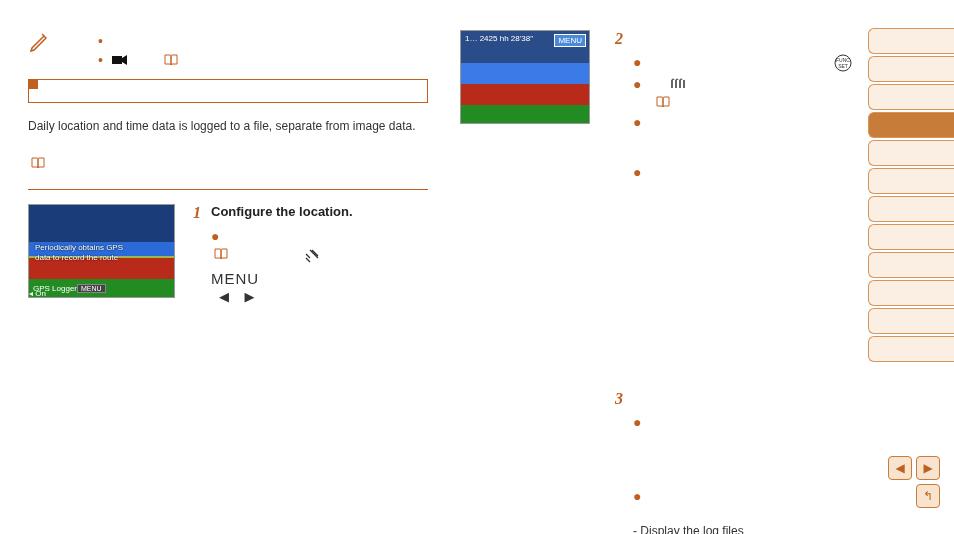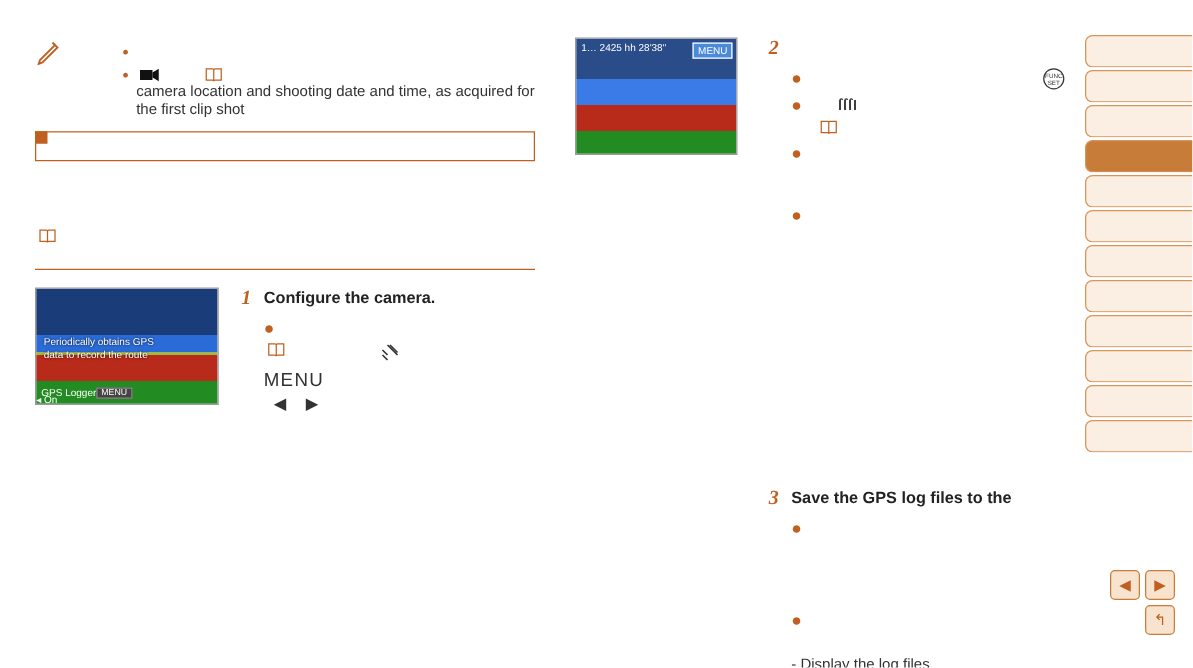--- a/index.html
+++ b/index.html
@@ -68,30 +68,29 @@
                   <polygon points="10,4 15,1 15,11 10,8" fill="#111"></polygon>
                 </svg>
           </span>
           &nbsp;&nbsp;&nbsp;&nbsp;&nbsp;&nbsp;&nbsp;
           <span class="iconbox">
             <svg width="14" height="12" viewBox="0 0 14 12">
                   <path d="M1 1h5c1 0 1 1 1 1v9s0-1-1-1H1V1zm12 0H8c-1 0-1 1-1 1v9s0-1 1-1h5V1z" fill="none" stroke="#c06020" stroke-width="1"></path>
                 </svg>
           </span>
           <br>
-          <span>camera location and shooting date and time, as acquired for the first clip shot</span>
         </span>
       </div>
     </div>
   </div>
 
   <div class="sep-box"></div>
 
   <div class="bodytext">
-    <br>
+    <span>Daily location and time data is logged to a file, separate from image data.</span><br>
     <br>
     <span class="iconbox">
       <svg width="14" height="12" viewBox="0 0 14 12">
             <path d="M1 1h5c1 0 1 1 1 1v9s0-1-1-1H1V1zm12 0H8c-1 0-1 1-1 1v9s0-1 1-1h5V1z" fill="none" stroke="#c06020" stroke-width="1"></path>
           </svg>
     </span>
   </div>
 
   <hr class="hr">
 
@@ -103,21 +102,21 @@
       </div>
       <div class="shot-bottom">
         <span>GPS Logger</span>
         <span class="shot-menu">MENU</span>
       </div>
       <div style="position:absolute;left:0;bottom:-1px;font-size:8px">◂ <span>On</span></div>
     </div>
     <div style="flex:1">
       <div class="step-row">
         <div class="step-num">1</div>
-        <div class="step-title">Configure the camera.</div>
+        <div class="step-title">Configure the location.</div>
       </div>
       <div class="step-bullets">
         <div class="brow">
               <span class="bullet">●</span>
             </div>
         <div class="brow">
           <span class="iconbox">
             <svg width="14" height="12" viewBox="0 0 14 12">
                   <path d="M1 1h5c1 0 1 1 1 1v9s0-1-1-1H1V1zm12 0H8c-1 0-1 1-1 1v9s0-1 1-1h5V1z" fill="none" stroke="#c06020" stroke-width="1"></path>
                 </svg>
@@ -185,21 +184,20 @@
         </div>
     <div style="height:26px"></div>
     <div class="brow">
           <span class="bullet">●</span>
         </div>
   </div>
 
   <div class="right-step3">
     <div class="step-row">
       <div class="step-num">3</div>
-      <div class="step-title">Save the GPS log files to the</div>
     </div>
     <div class="step-bullets">
       <div class="brow">
             <span class="bullet">●</span>
           </div>
       <div style="height:50px"></div>
       <div class="brow">
             <span class="bullet">●</span>
           </div>
     </div>

